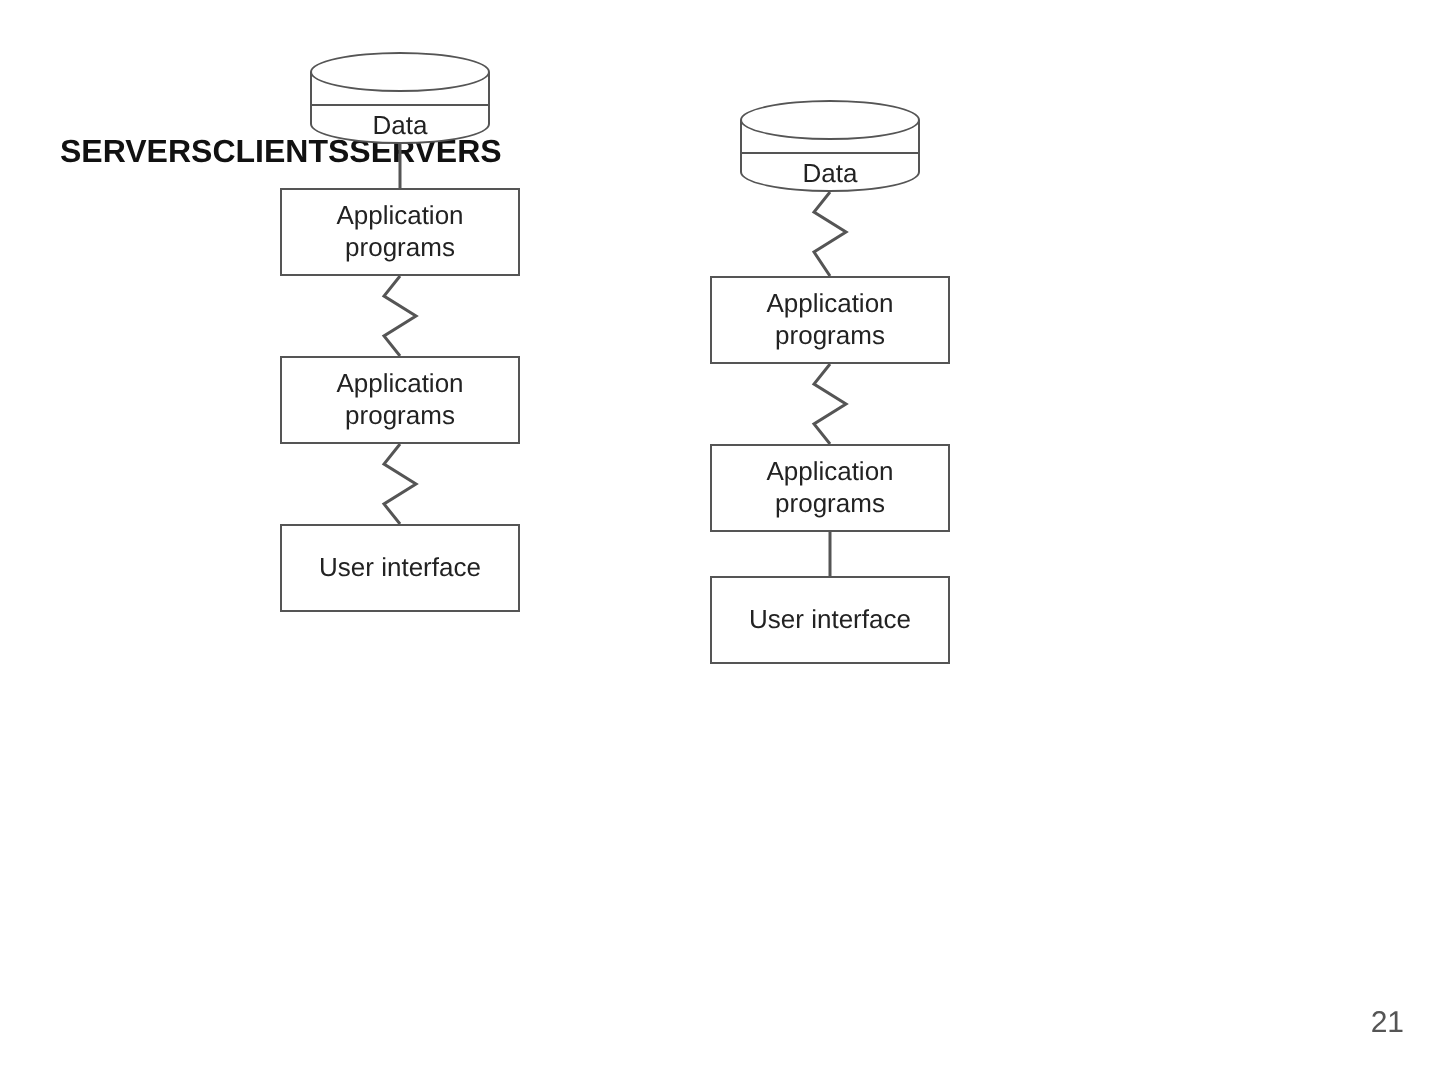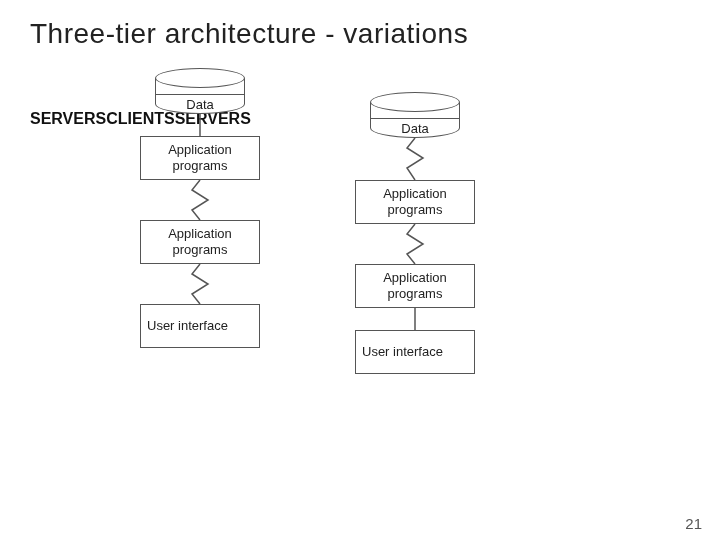--- a/index.html
+++ b/index.html
@@ -35,52 +35,51 @@
     }
 
     
     .box {
       width: 110px;
       min-height: 44px;
       border: 1.5px solid #555;
       background: white;
       display: flex;
       align-items: center;
-      justify-content: flex-start;
+      justify-content: center;
       text-align: center;
       font-size: 13px;
       color: #222;
       padding: 4px 6px;
       line-height: 1.2;
     }
 
     
     .zigzag-svg {
       display: block;
     }
 
     
     .vline-svg {
       display: block;
     }
 
     
     .page-num {
       position: absolute;
-      bottom: 8px;
+      bottom: 20px;
       right: 18px;
       font-size: 15px;
       color: #555;
     }
   </style>
 </head>
 <body>
 
 <div class="slide">
-  <h1 class="title">Three-tier architecture - variations</h1>
 
   <div style="display:flex; flex-direction:row; width:100%; height:460px; position:relative;">
 
     <div style="display:flex; flex-direction:row; width:75px; padding-top:50px; padding-bottom:70px; justify-content:space-around;">
       <div class="label-text">SERVERS</div>
       <div class="label-text">CLIENTS</div>
       <div class="label-text">SERVERS</div>
     </div>
 
     <div style="display:flex; flex-direction:column; align-items:center; width:190px; margin-top:8px;">

